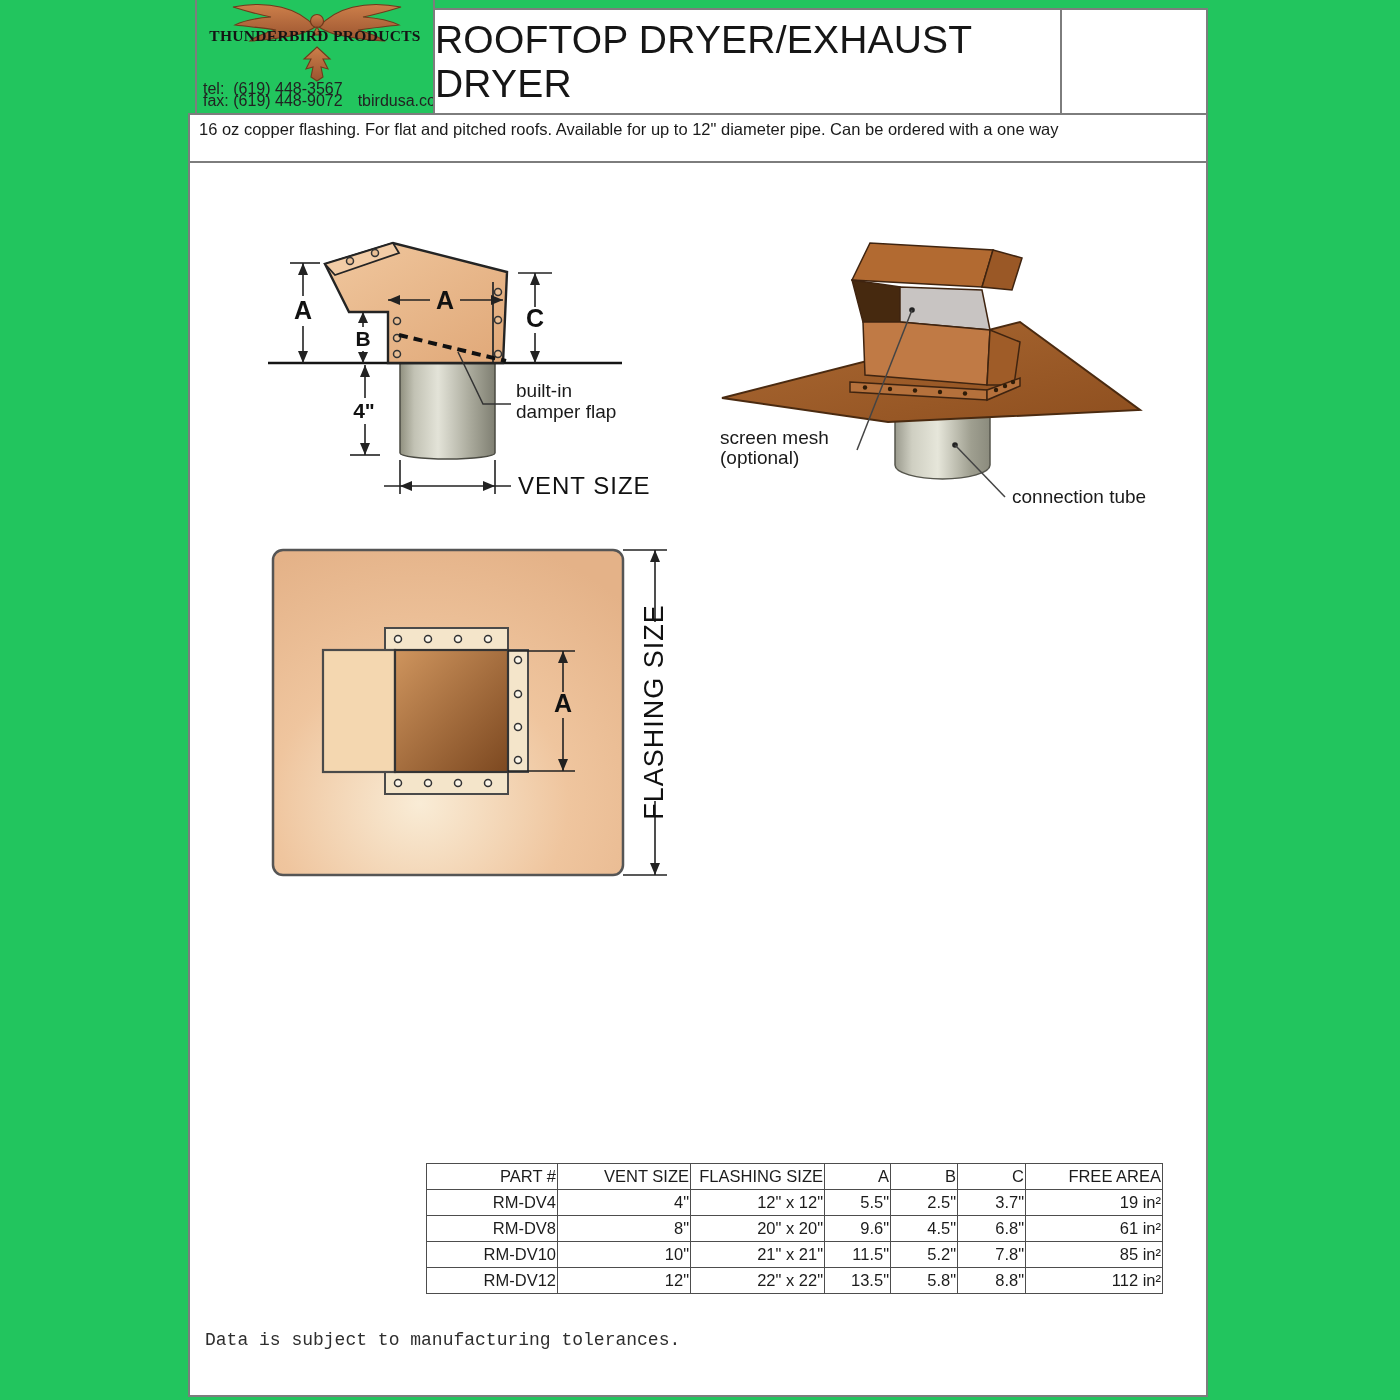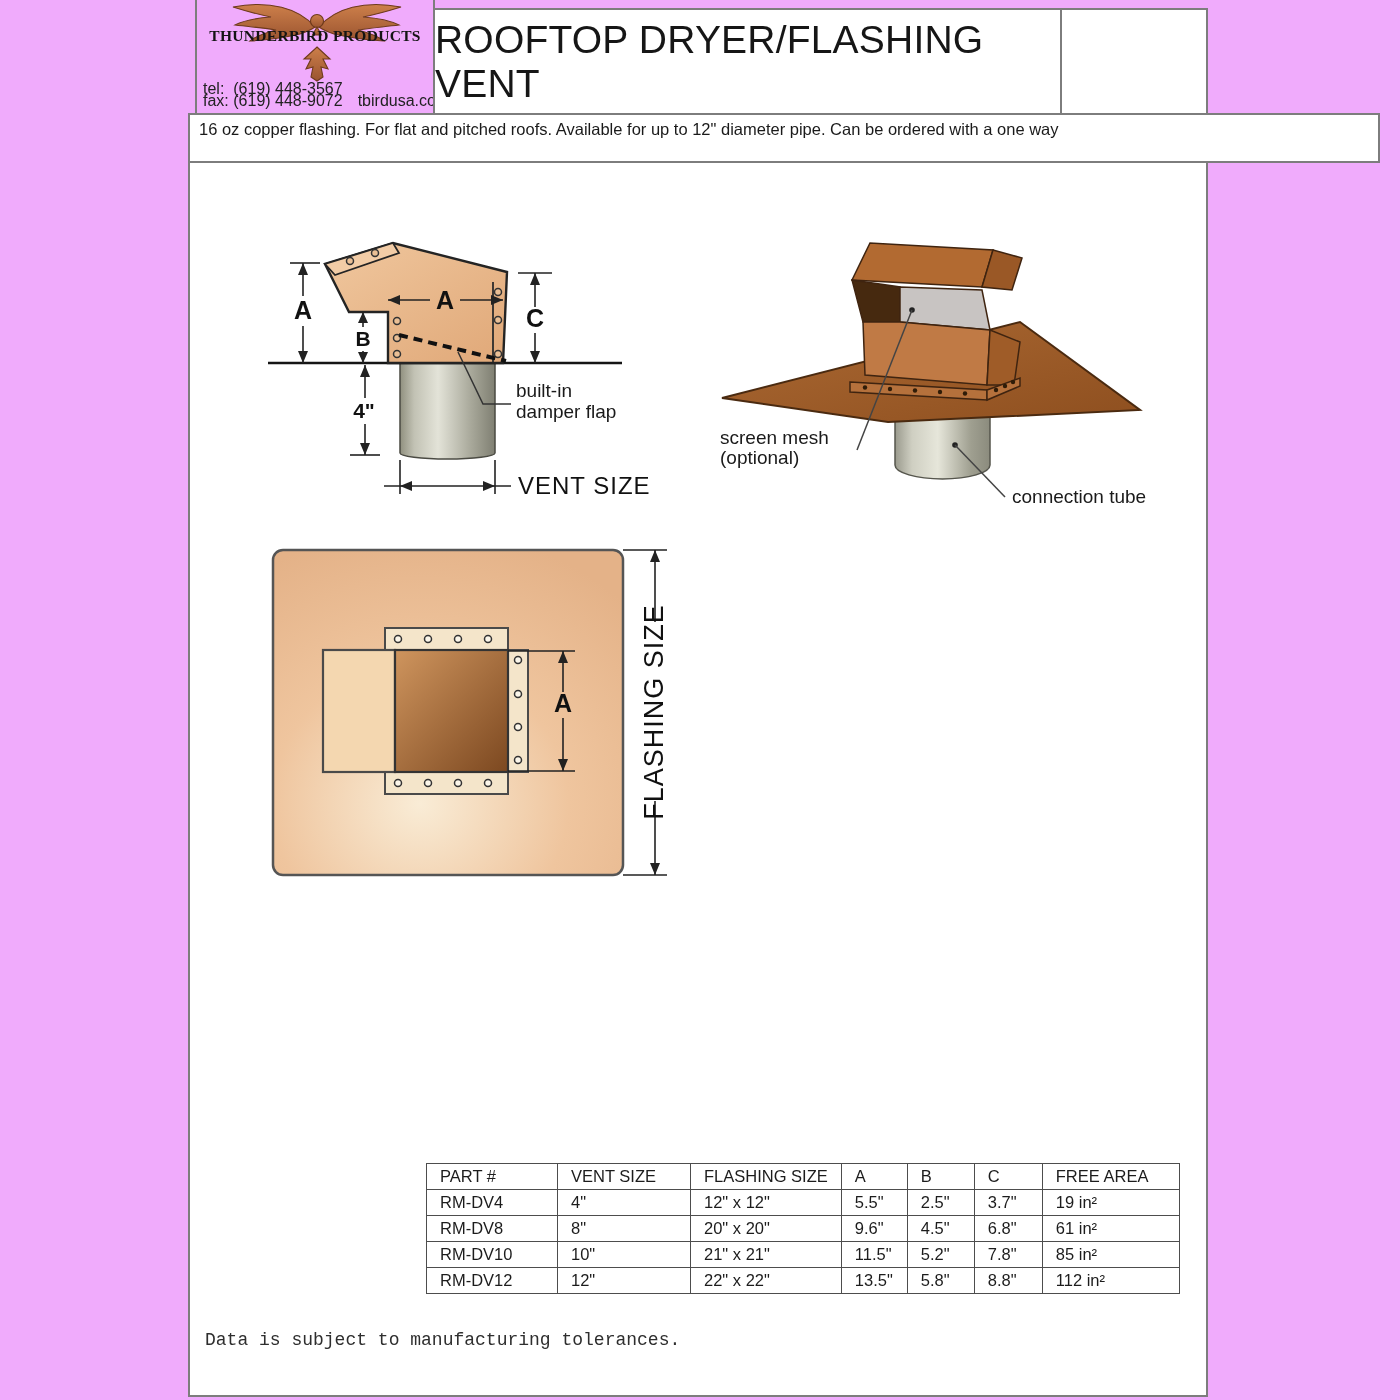--- a/index.html
+++ b/index.html
@@ -1,35 +1,35 @@
 <!DOCTYPE html>
 <html><head>
 <meta charset="utf-8">
 <style>
   html,body{margin:0;padding:0;background:#fff;}
-  .page{position:relative;width:1400px;height:1400px;background:#f0abfc;
+  .page{position:relative;width:1400px;height:1400px;background:#22c55e;
         font-family:"Liberation Sans",sans-serif;color:#111;overflow:hidden;}
   .abs{position:absolute;box-sizing:border-box;}
   .box{border:2px solid #7d7d7d;background:#fff;}
   
   .logo-box{left:195px;top:0;width:240px;height:115px;border:2px solid #7d7d7d;border-top:none;}
   .company-name{left:0;top:27px;width:100%;text-align:center;
     font-family:"Liberation Serif",serif;font-weight:bold;font-size:15.5px;letter-spacing:.3px;color:#141414;}
   .contact{left:6px;top:83px;font-size:16px;line-height:11.5px;color:#222;white-space:nowrap;}
   .contact .site{margin-left:15px;}
   .title-box{left:433px;top:8px;width:629px;height:107px;display:flex;align-items:center;justify-content:center;}
   .page-title{font-size:39px;font-weight:400;letter-spacing:.2px;color:#161616;}
   .corner-box{left:1060px;top:8px;width:148px;height:107px;}
-  .desc-box{left:188px;top:113px;width:1192px;height:50px;padding:4px 9px;
+  .desc-box{left:188px;top:113px;width:1020px;height:50px;padding:4px 9px;
     font-size:16.5px;line-height:21.5px;color:#1a1a1a;}
   .main-box{left:188px;top:161px;width:1020px;height:1236px;}
   
   .spec-table{left:426px;top:1163px;border-collapse:collapse;table-layout:fixed;}
-  .spec-table td{border:1.5px solid #4d4d4d;height:25px;text-align:left;vertical-align:middle;
-    font-size:16.5px;color:#1c1c1c;padding:0 13px;white-space:nowrap;}
+  .spec-table td{border:1.5px solid #4d4d4d;height:25px;text-align:right;vertical-align:middle;
+    font-size:16.5px;color:#1c1c1c;padding:0 1px;white-space:nowrap;}
   .footer-note{left:205px;top:1330px;font-size:18px;color:#2e2e2e;font-family:Liberation Mono, monospace;}
   svg{position:absolute;overflow:visible;}
   svg text{font-family:"Liberation Sans",sans-serif;fill:#111;}
   .dimlbl{font-weight:bold;font-size:25px;}
   .dimlbl-sm{font-weight:bold;font-size:21px;}
   .calloutlbl{font-size:19px;fill:#1a1a1a;}
 </style>
 </head>
 <body>
 
@@ -54,21 +54,21 @@
       </g>
     </svg>
     <div class="abs company-name">THUNDERBIRD PRODUCTS</div>
     <div class="abs contact">
       <div><span>tel:</span>&nbsp;&nbsp;<span>(619) 448-3567</span></div>
       <div><span>fax:</span> <span>(619) 448-9072</span><span class="site">tbirdusa.com</span></div>
     </div>
   </div>
 
   <div class="abs box title-box">
-    <div class="page-title">ROOFTOP DRYER/FLASHING VENT</div>
+    <div class="page-title">ROOFTOP DRYER/EXHAUST DRYER</div>
   </div>
 
   <div class="abs box corner-box"></div>
 
   <div class="abs box desc-box">
     <div>16 oz copper flashing. For flat and pitched roofs. Available for up to 12" diameter pipe. Can be ordered with a one way</div>
   </div>
 
   <div class="abs box main-box"></div>
 

